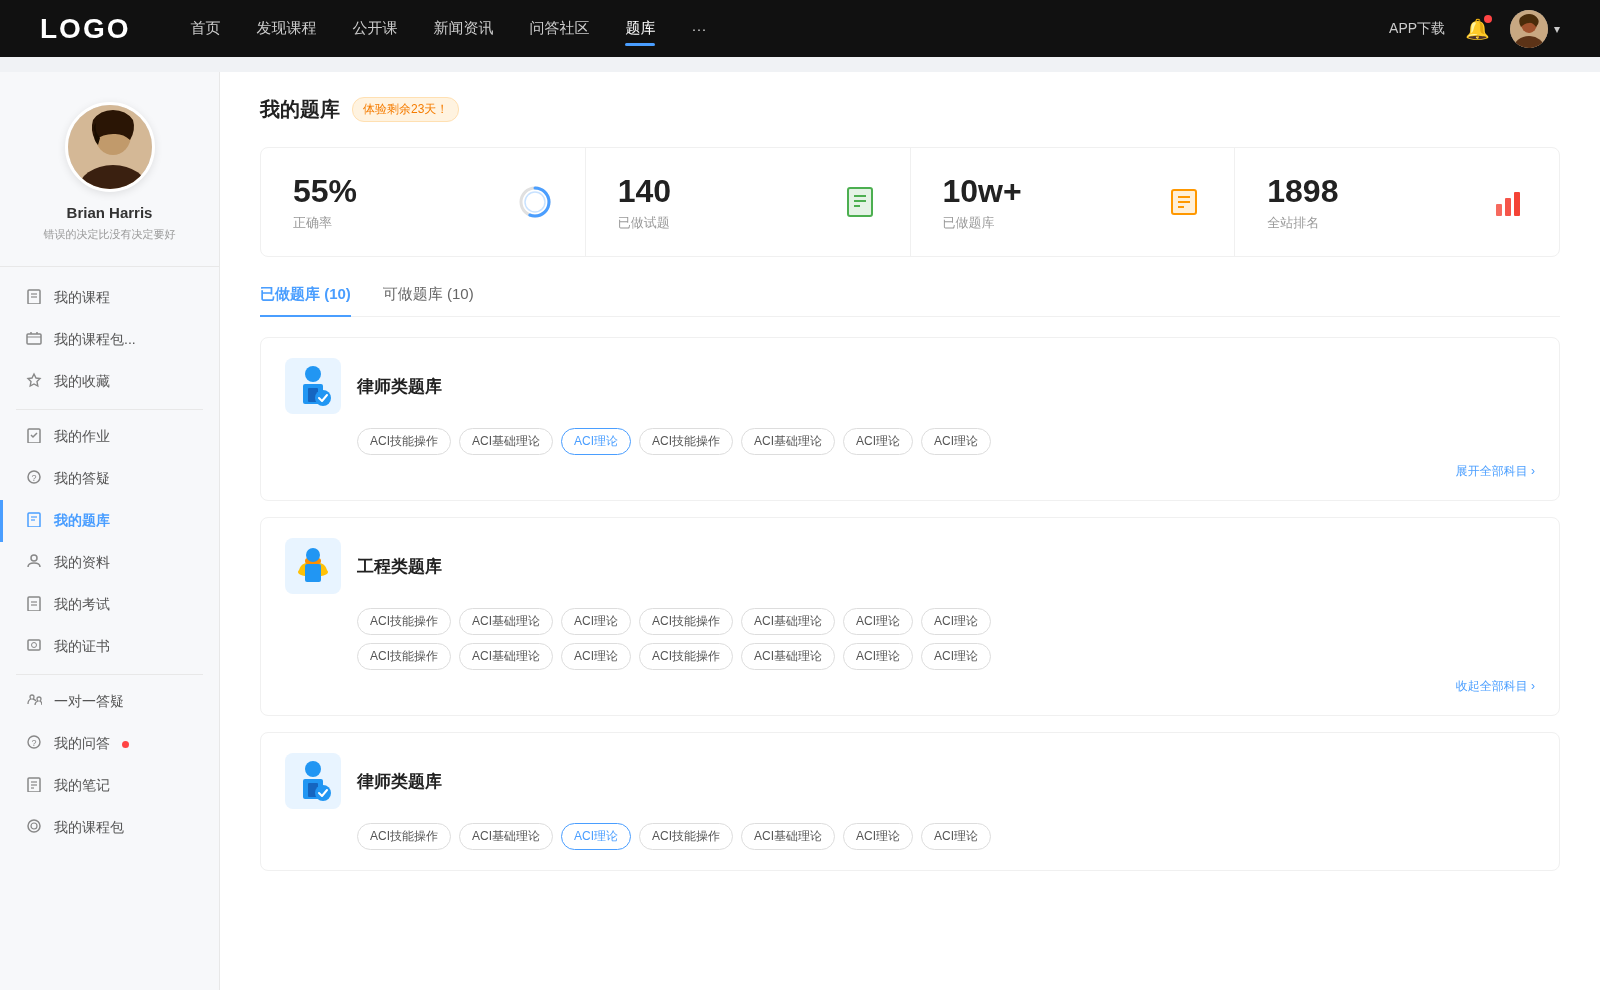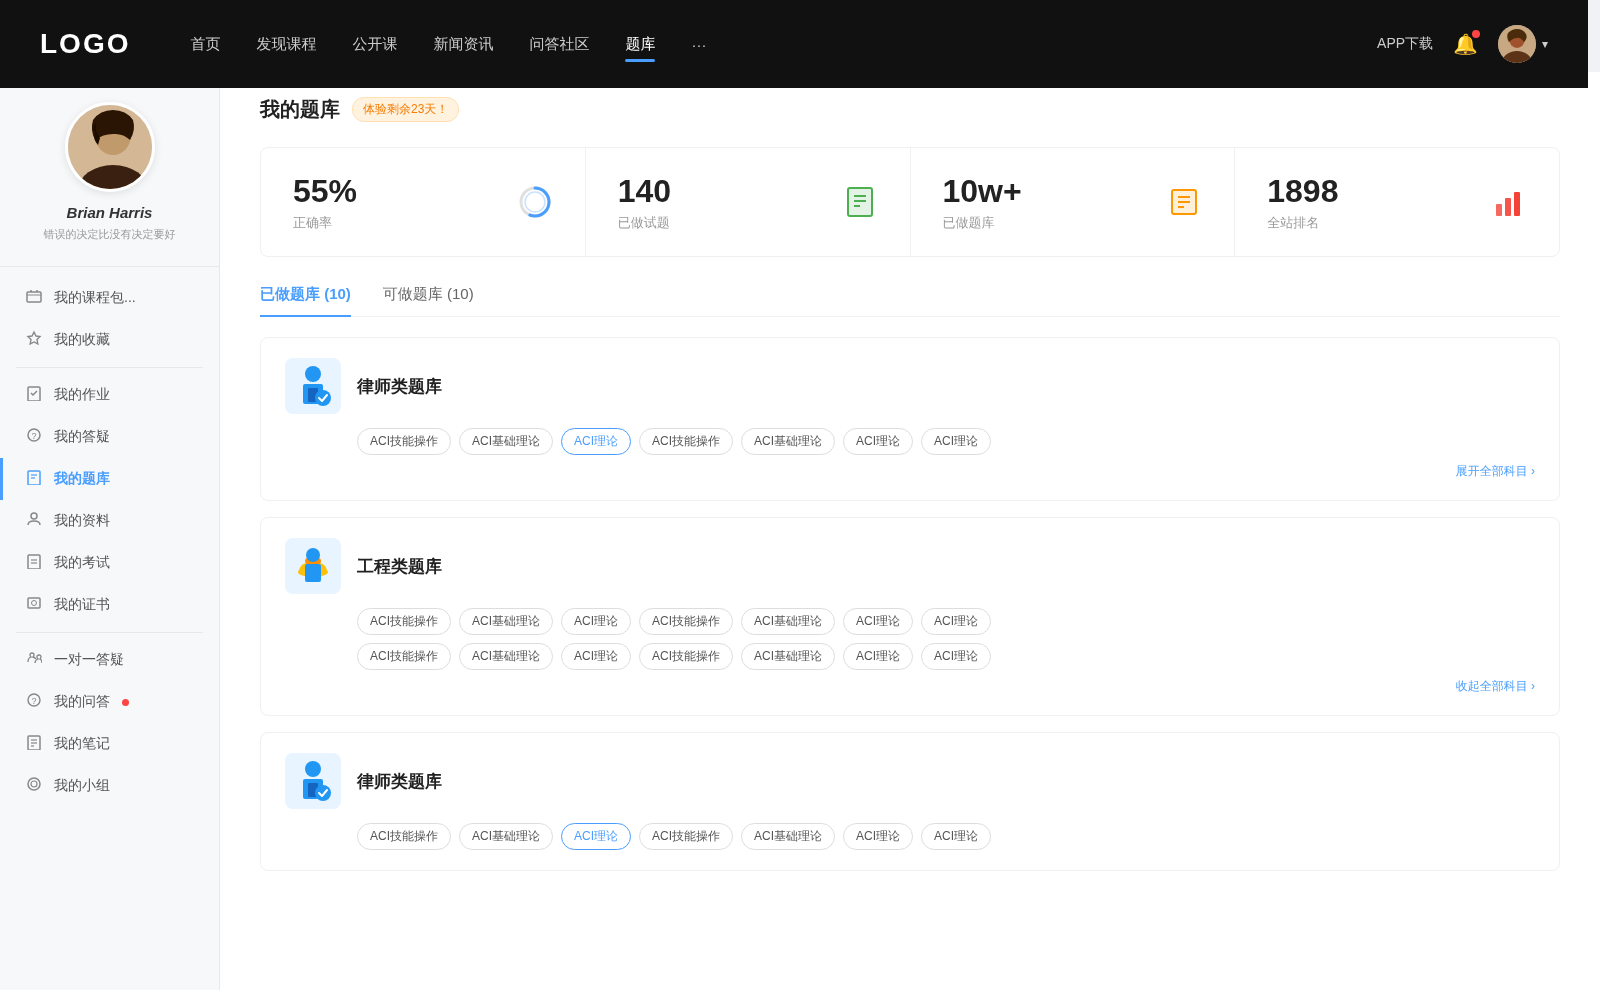--- a/index.html
+++ b/index.html
@@ -1,26 +1,26 @@
 <!DOCTYPE html>
 <html><head>
   <meta charset="utf-8">
   <style>
     * { margin: 0; padding: 0; box-sizing: border-box; }
     body { font-family: 'PingFang SC', 'Microsoft YaHei', sans-serif; background: #f0f2f5; width: 1600px; min-height: 990px; overflow-x: hidden; }
 
     
     .header {
       background: #111;
-      height: 88px;
+      height: 57px;
       display: flex;
       align-items: center;
       padding: 0 40px;
       position: fixed;
-      top: 0; left: 0; right: 12px;
+      top: 0; left: 0; right: 0;
       z-index: 100;
     }
     .header-logo {
       color: #fff;
       font-size: 28px;
       font-weight: bold;
       letter-spacing: 2px;
       margin-right: 60px;
     }
     .header-nav {
@@ -119,21 +119,20 @@
       overflow: hidden;
       margin-bottom: 12px;
       border: 3px solid #fff;
       box-shadow: 0 2px 8px rgba(0,0,0,0.1);
     }
     .profile-name {
       font-size: 15px;
       font-weight: 600;
       color: #333;
       margin-bottom: 6px;
-      font-style: italic;
     }
     .profile-motto {
       font-size: 11px;
       color: #999;
       text-align: center;
     }
     .sidebar-menu {
       padding: 10px 0;
     }
     .sidebar-item {
@@ -370,20 +369,30 @@
         </svg>
       </div>
       <div class="profile-name">Brian Harris</div>
       <div class="profile-motto">错误的决定比没有决定要好</div>
     </div>
 
     <div class="sidebar-menu">
       <div class="sidebar-item">
         <span class="sidebar-icon">
           <svg width="16" height="16" viewBox="0 0 16 16">
+              <rect x="2" y="2" width="12" height="14" rx="1" fill="none" stroke="#888" stroke-width="1.5"></rect>
+              <line x1="5" y1="6" x2="11" y2="6" stroke="#888" stroke-width="1.2"></line>
+              <line x1="5" y1="9" x2="11" y2="9" stroke="#888" stroke-width="1.2"></line>
+            </svg>
+        </span>
+        <span>我的课程</span>
+      </div>
+      <div class="sidebar-item">
+        <span class="sidebar-icon">
+          <svg width="16" height="16" viewBox="0 0 16 16">
               <rect x="1" y="4" width="14" height="10" rx="1" fill="none" stroke="#888" stroke-width="1.5"></rect>
               <line x1="1" y1="7" x2="15" y2="7" stroke="#888" stroke-width="1"></line>
               <line x1="5" y1="4" x2="5" y2="2" stroke="#888" stroke-width="1.5"></line>
               <line x1="11" y1="4" x2="11" y2="2" stroke="#888" stroke-width="1.5"></line>
             </svg>
         </span>
         <span>我的课程包...</span>
       </div>
       <div class="sidebar-item">
         <span class="sidebar-icon">
@@ -481,21 +490,21 @@
         </span>
         <span>我的笔记</span>
       </div>
       <div class="sidebar-item">
         <span class="sidebar-icon">
           <svg width="16" height="16" viewBox="0 0 16 16">
               <circle cx="8" cy="8" r="6" fill="none" stroke="#888" stroke-width="1.5"></circle>
               <circle cx="8" cy="8" r="3" fill="none" stroke="#888" stroke-width="1.2"></circle>
             </svg>
         </span>
-        <span>我的小组</span>
+        <span>我的课程包</span>
       </div>
     </div>
   </aside>
 
   <main class="main-content">
 
     <div class="page-header">
       <h1 class="page-title">我的题库</h1>
       <span class="trial-badge">体验剩余23天！</span>
     </div>

